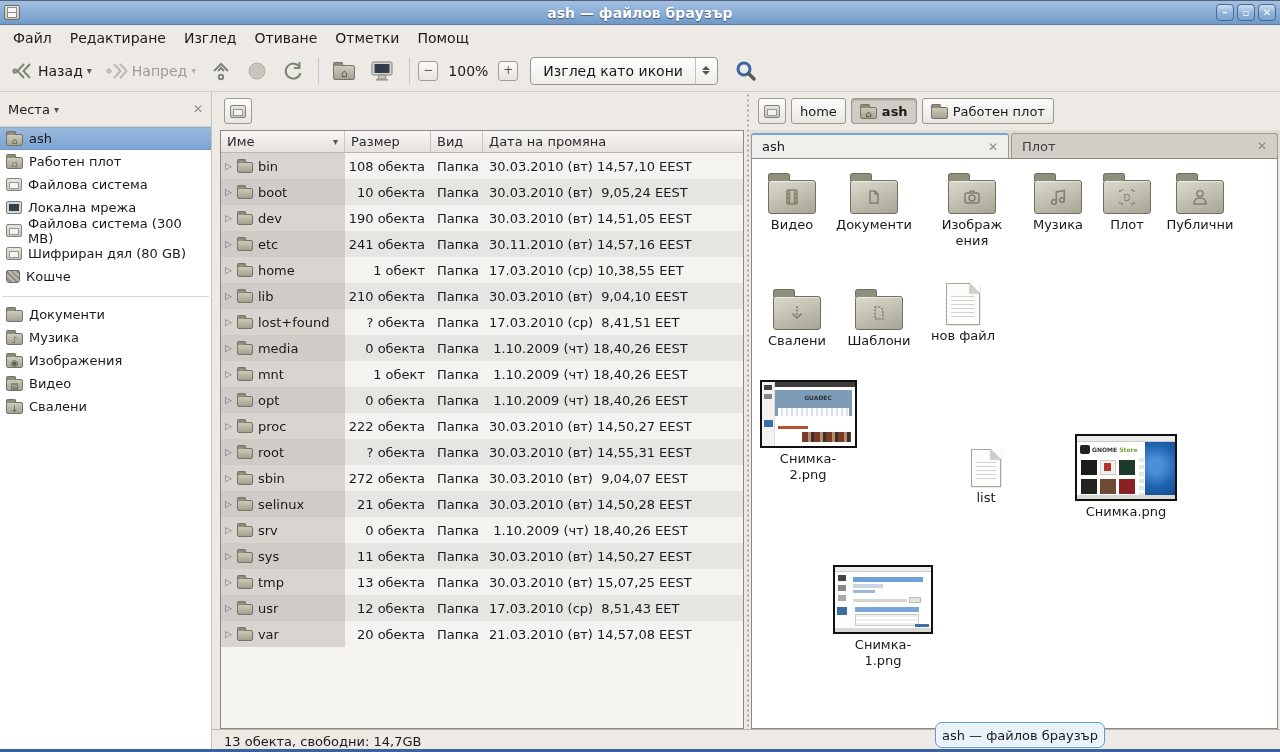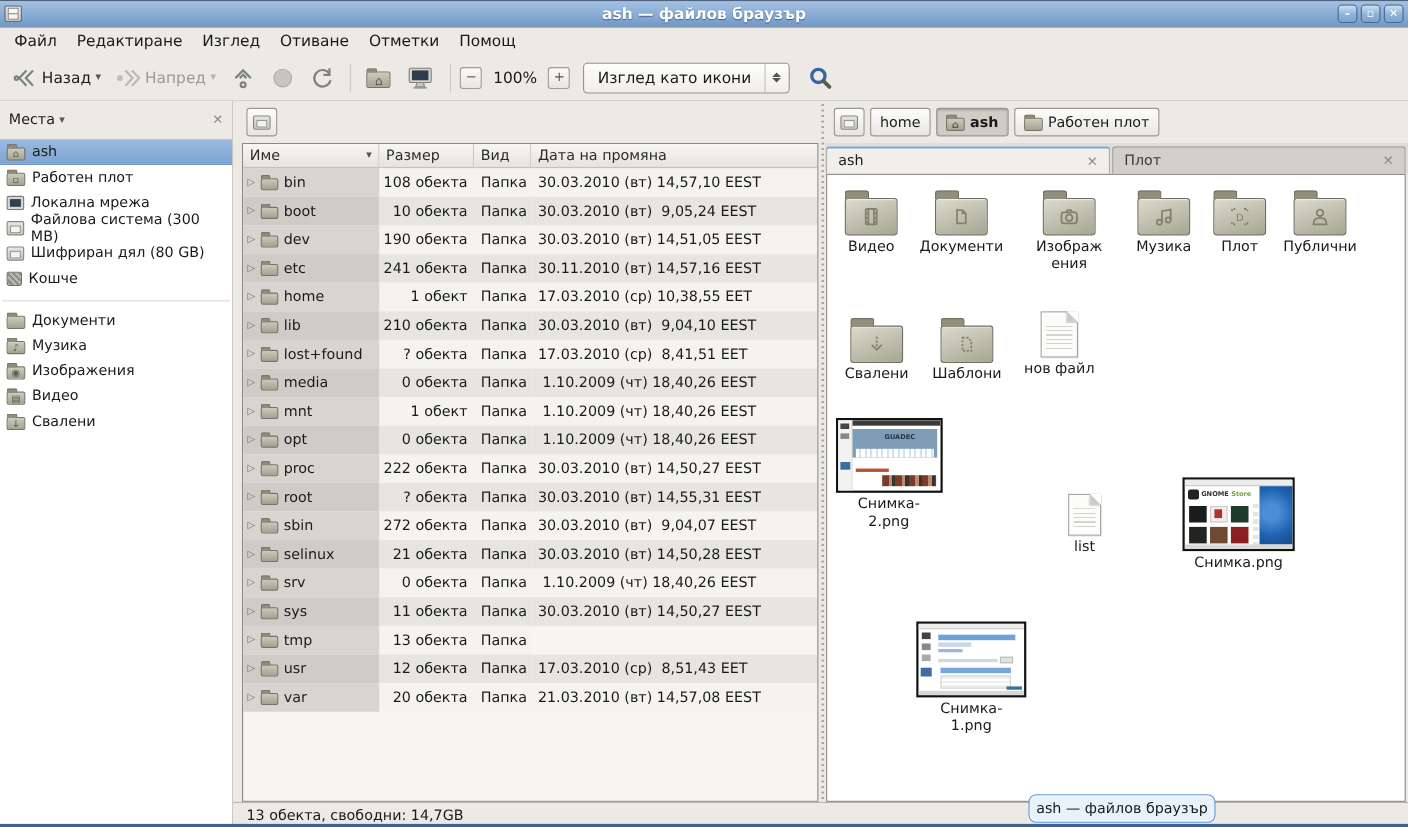--- a/index.html
+++ b/index.html
@@ -226,20 +226,24 @@
           </div>
           <span>ash</span>
         </div>
       <div class="sb-item">
           <div class="mini-folder">
             <span>▫</span>
           </div>
           <span>Работен плот</span>
         </div>
       <div class="sb-item">
+          <div class="mini-drive"></div>
+          <span>Файлова система</span>
+        </div>
+      <div class="sb-item">
           <div class="mini-screen"></div>
           <span>Локална мрежа</span>
         </div>
       <div class="sb-item">
           <div class="mini-drive"></div>
           <span>Файлова система (300 MB)</span>
         </div>
       <div class="sb-item">
           <div class="mini-drive"></div>
           <span>Шифриран дял (80 GB)</span>
@@ -399,20 +403,21 @@
               <div class="trow">
                   <div class="c name"><span class="exp">▷</span><span class="tree-folder"></span><span>sys</span></div>
                   <div class="c size">11 обекта</div>
                   <div class="c type">Папка</div>
                   <div class="c date">30.03.2010 (вт) 14,50,27 EEST</div>
                 </div>
               <div class="trow">
                   <div class="c name"><span class="exp">▷</span><span class="tree-folder"></span><span>tmp</span></div>
                   <div class="c size">13 обекта</div>
                   <div class="c type">Папка</div>
+                  <div class="c date">30.03.2010 (вт) 15,07,25 EEST</div>
                 </div>
               <div class="trow">
                   <div class="c name"><span class="exp">▷</span><span class="tree-folder"></span><span>usr</span></div>
                   <div class="c size">12 обекта</div>
                   <div class="c type">Папка</div>
                   <div class="c date">17.03.2010 (ср)  8,51,43 EET</div>
                 </div>
               <div class="trow">
                   <div class="c name"><span class="exp">▷</span><span class="tree-folder"></span><span>var</span></div>
                   <div class="c size">20 обекта</div>

